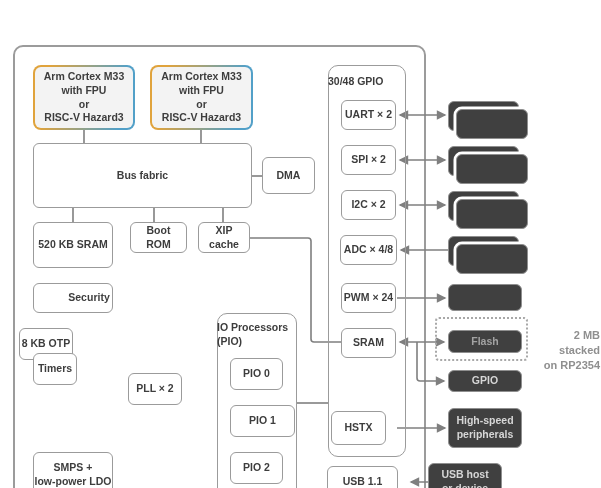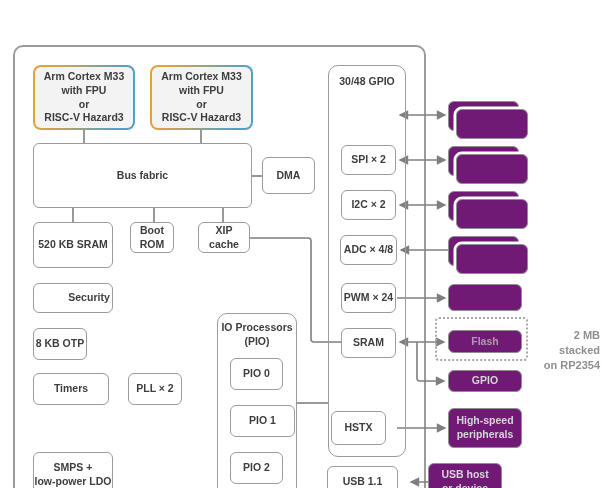--- a/index.html
+++ b/index.html
@@ -20,25 +20,25 @@
     background:transparent;border:1.5px solid #9b9b9b;border-radius:10px;
   }
   .chip{border-width:2px;border-color:#9b9b9b;border-radius:10px;}
   .cpu{
     border:2px solid transparent;border-radius:8px;
     background:
       linear-gradient(#f3f3f3,#f3f3f3) padding-box,
       linear-gradient(100deg,#e0a33c 15%,#52a0c8 85%) border-box;
   }
   .title{
-    position:absolute;box-sizing:border-box;text-align:center;
+    position:absolute;box-sizing:border-box;text-align:left;
     font-weight:700;font-size:10.5px;color:#3d3d3d;white-space:pre-line;line-height:1.3;
   }
   .dark{
-    background:#701a75;border:1px solid #8f8f8f;color:#d6d6d6;border-radius:6px;
+    background:#404040;border:1px solid #8f8f8f;color:#d6d6d6;border-radius:6px;
   }
   .muted{color:#a3a3a3;}
   .stack-front{box-shadow:0 0 0 2.5px #ffffff;}
   .dotted{
     position:absolute;box-sizing:border-box;
     border:2px dotted #a8a8a8;border-radius:4px;background:transparent;
   }
   .note{
     position:absolute;font-weight:700;font-size:11px;color:#8f8f8f;
     white-space:pre-line;line-height:1.35;text-align:right;
@@ -91,41 +91,42 @@
 RISC-V Hazard3</div>
   <div class="b cpu" style="left:150px;top:25px;width:103px;height:65px;">Arm Cortex M33
 with FPU
 or
 RISC-V Hazard3</div>
 
   <div class="b" style="left:33px;top:103px;width:219px;height:65px;">Bus fabric</div>
   <div class="b" style="left:262px;top:117px;width:53px;height:37px;">DMA</div>
 
   <div class="b" style="left:33px;top:182px;width:80px;height:46px;">520 KB SRAM</div>
-  <div class="b" style="left:130px;top:182px;width:44px;height:31px;">Boot
+  <div class="b" style="left:130px;top:182px;width:57px;height:31px;">Boot
 ROM</div>
   <div class="b" style="left:198px;top:182px;width:52px;height:31px;">XIP
 cache</div>
 
   <div class="b" style="left:33px;top:243px;width:80px;height:30px;padding-left:32px;">Security</div>
-  <div class="b" style="left:33px;top:288px;width:54px;height:32px;">8 KB OTP</div>
-  <div class="b" style="left:33px;top:333px;width:76px;height:32px;">Timers</div>
+  <div class="b" style="left:19px;top:288px;width:54px;height:32px;">8 KB OTP</div>
+  <div class="b" style="left:33px;top:313px;width:44px;height:32px;">Timers</div>
   <div class="b" style="left:128px;top:333px;width:54px;height:32px;">PLL × 2</div>
   <div class="b" style="left:33px;top:412px;width:80px;height:45px;">SMPS +
 low-power LDO</div>
 
   <div class="cont" style="left:217px;top:273px;width:80px;height:185px;"></div>
   <div class="title" style="left:217px;top:281px;width:80px;">IO Processors
 (PIO)</div>
   <div class="b" style="left:230px;top:318px;width:53px;height:32px;">PIO 0</div>
   <div class="b" style="left:230px;top:365px;width:65px;height:32px;">PIO 1</div>
   <div class="b" style="left:230px;top:412px;width:53px;height:32px;">PIO 2</div>
 
   <div class="cont" style="left:328px;top:25px;width:78px;height:392px;"></div>
   <div class="title" style="left:328px;top:35px;width:78px;">30/48 GPIO</div>
+  <div class="b" style="left:341px;top:60px;width:55px;height:30px;">UART × 2</div>
   <div class="b" style="left:341px;top:105px;width:55px;height:30px;">SPI × 2</div>
   <div class="b" style="left:341px;top:150px;width:55px;height:30px;">I2C × 2</div>
   <div class="b" style="left:340px;top:195px;width:57px;height:30px;">ADC × 4/8</div>
   <div class="b" style="left:341px;top:243px;width:55px;height:30px;">PWM × 24</div>
   <div class="b" style="left:341px;top:288px;width:55px;height:30px;">SRAM</div>
   <div class="b" style="left:331px;top:371px;width:55px;height:34px;">HSTX</div>
 
   <div class="b" style="left:327px;top:426px;width:71px;height:32px;">USB 1.1</div>
 
   <div class="b dark" style="left:448px;top:61px;width:71px;height:30px;"></div>

